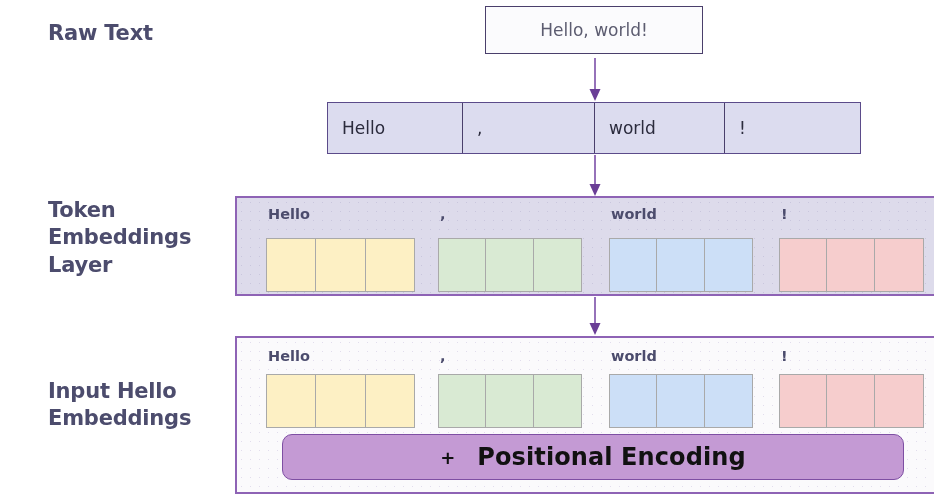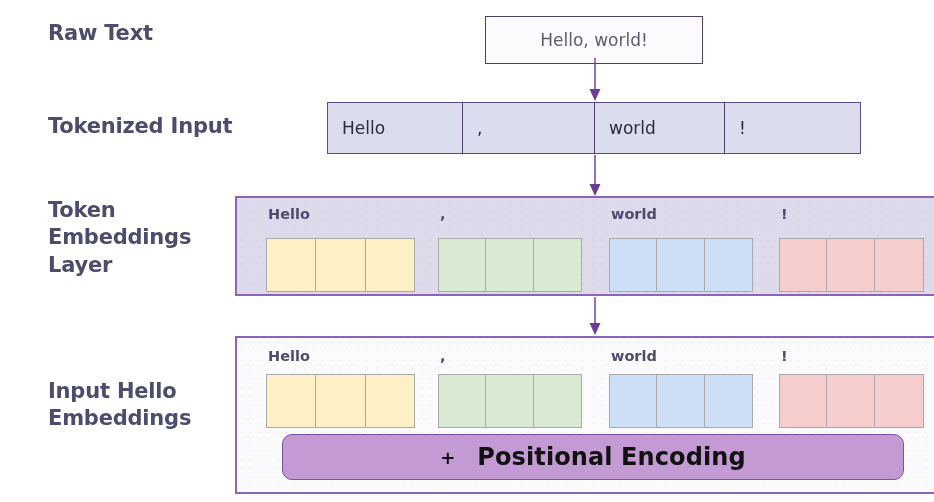--- a/index.html
+++ b/index.html
@@ -28,21 +28,21 @@
     color: #4c4c6d;
     font-weight: bold;
     font-size: 21px;
     line-height: 1.30;
     letter-spacing: -0.2px;
     white-space: pre-line;
   }
 
   
   .rawbox {
-    left: 453px; top: 16px;
+    left: 453px; top: 6px;
     width: 218px; height: 48px;
     background: #fbfbfd;
     border: 1.6px solid #4a3f6b;
     box-sizing: border-box;
     display: flex;
     align-items: center;
     justify-content: center;
   }
   .rawbox span {
     color: #5c5c70;
@@ -140,21 +140,20 @@
   
   .arrow { position: absolute; }
 </style>
 </head>
 <body>
 
 <div id="stage">
 
   <div class="abs row-label" style="left:16px; top:20px;">Raw Text</div>
 
-  <div class="abs row-label" style="left:16px; top:113px;">Tokenized Input</div>
 
   <div class="abs row-label" style="left:16px; top:197px;">Token
 Embeddings
 Layer</div>
 
   <div class="abs row-label" style="left:16px; top:378px;">Input Hello
 Embeddings</div>
 
   <div class="abs rawbox">
     <span>Hello, world!</span>

